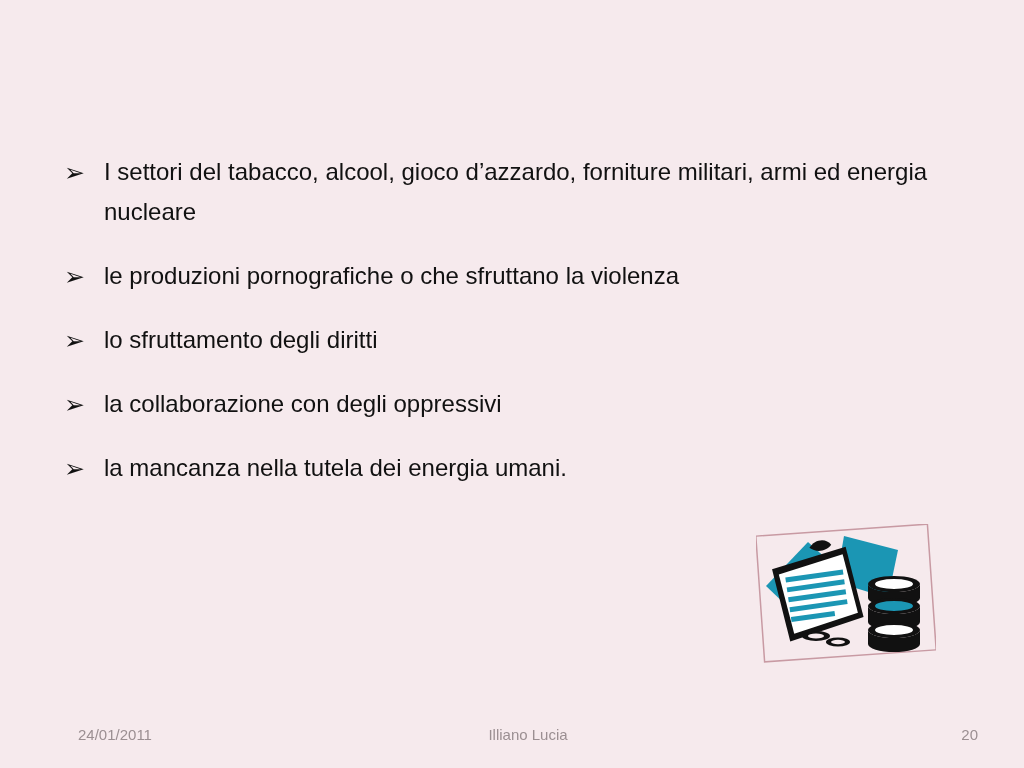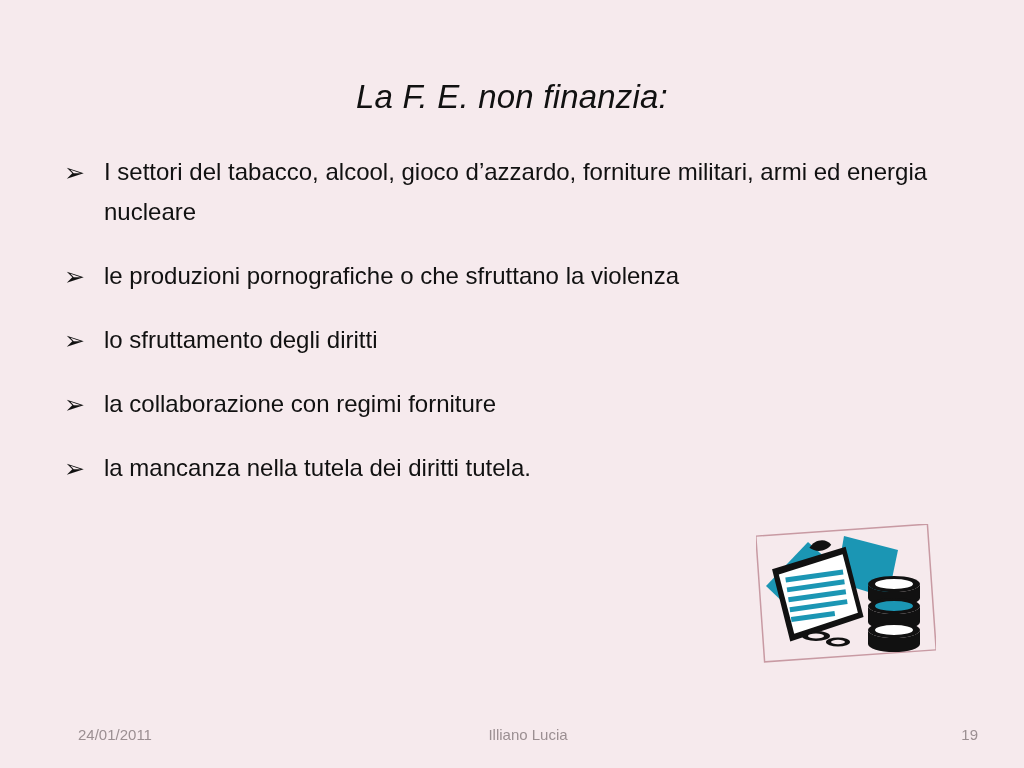--- a/index.html
+++ b/index.html
@@ -88,47 +88,46 @@
     position: absolute;
     right: 62px;
     top: 0;
   }
 </style>
 </head>
 <body>
 
 <div class="slide">
 
-  <div class="slide-title">La F. E. non finanzia:</div>
 
   <div class="bullet-list">
 
     <div class="bullet-item">
       <span class="bullet-marker">➢</span>
       <span class="bullet-text">I settori del tabacco, alcool, gioco d’azzardo, forniture militari, armi ed energia nucleare</span>
     </div>
 
     <div class="bullet-item">
       <span class="bullet-marker">➢</span>
       <span class="bullet-text">le produzioni pornografiche o che sfruttano la violenza</span>
     </div>
 
     <div class="bullet-item">
       <span class="bullet-marker">➢</span>
       <span class="bullet-text">lo sfruttamento degli diritti</span>
     </div>
 
     <div class="bullet-item">
       <span class="bullet-marker">➢</span>
-      <span class="bullet-text">la collaborazione con regimi forniture</span>
+      <span class="bullet-text">la collaborazione con degli oppressivi</span>
     </div>
 
     <div class="bullet-item">
       <span class="bullet-marker">➢</span>
-      <span class="bullet-text">la mancanza nella tutela dei diritti tutela.</span>
+      <span class="bullet-text">la mancanza nella tutela dei energia umani.</span>
     </div>
 
   </div>
 
   <div class="clipart">
     <svg width="180" height="140" viewBox="0 0 180 140" xmlns="http://www.w3.org/2000/svg">
       <g>
         <rect x="4" y="6" width="172" height="126" fill="none" stroke="#c89aa3" stroke-width="1.5" transform="rotate(-4 90 69)"></rect>
         <polygon points="10,62 52,18 96,58 54,104" fill="#1b96b4"></polygon>
         <polygon points="88,12 142,26 132,74 80,58" fill="#1b96b4"></polygon>
@@ -161,16 +160,16 @@
           <ellipse cx="36" cy="14" rx="12" ry="4.5"></ellipse>
           <ellipse cx="36" cy="14" rx="7" ry="2.2" fill="#f6eaed"></ellipse>
         </g>
       </g>
     </svg>
   </div>
 
   <div class="footer">
     <span class="footer-date">24/01/2011</span>
     <span class="footer-center">Illiano Lucia</span>
-    <span class="footer-page">19</span>
+    <span class="footer-page">20</span>
   </div>
 
 </div>
 
 </body></html>

